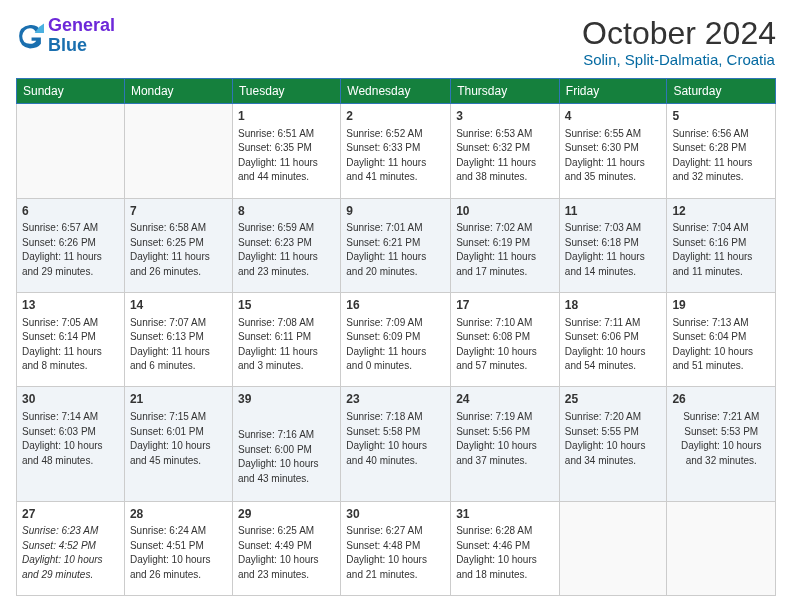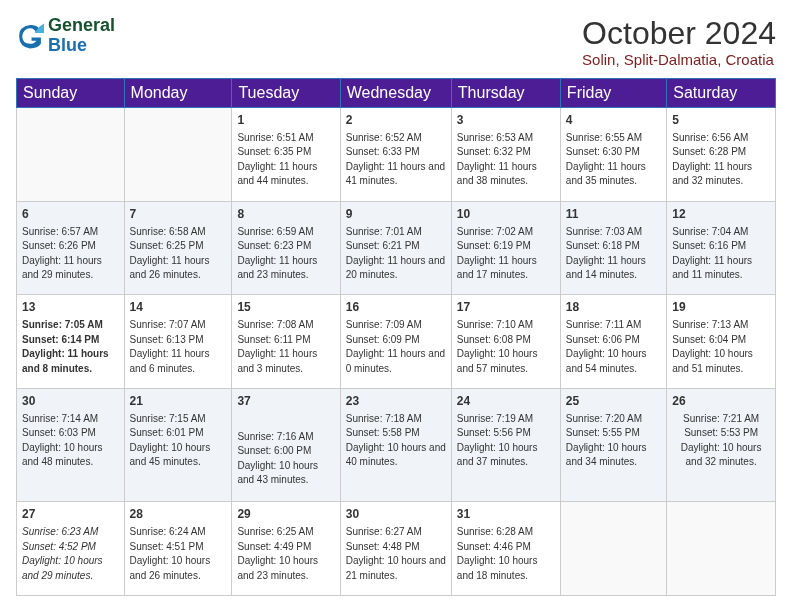--- a/index.html
+++ b/index.html
@@ -29,57 +29,57 @@
       gap: 4px;
     }
     .logo-text {
       display: flex;
       flex-direction: column;
       line-height: 1.1;
     }
     .logo-general {
       font-size: 18px;
       font-weight: bold;
-      color: #14532d;
+      color: #6d28d9;
     }
     .logo-blue {
       font-size: 18px;
       font-weight: bold;
       color: #1a6faf;
     }
     .logo-icon {
       width: 28px;
       height: 28px;
     }
     .title-block {
-      text-align: left;
+      text-align: center;
       margin-left: 45px;
     }
     .main-title {
       font-size: 32px;
       font-weight: normal;
       color: #333;
       line-height: 1.1;
     }
     .subtitle {
       font-size: 15px;
-      color: #7f1d1d;
+      color: #0369a1;
     }
     .calendar {
       flex: 1;
       border-collapse: collapse;
       width: 100%;
       font-size: 10.5px;
     }
     .calendar th {
-      background: #4c1d95;
+      background: #15803d;
       color: #fff;
       text-align: left;
       padding: 5px 6px;
-      font-size: 16px;
+      font-size: 12px;
       font-weight: normal;
       border: 1px solid #2e75b6;
     }
     .calendar td {
       vertical-align: top;
       padding: 4px 5px;
       border: 1px solid #ccc;
       width: 113px;
       min-height: 80px;
       color: #333;
@@ -214,21 +214,21 @@
           <td>
             <span class="day-number">12</span>
             <div class="day-info" style="white-space: pre-line;">Sunrise: 7:04 AM
 Sunset: 6:16 PM
 Daylight: 11 hours and 11 minutes.</div>
           </td>
         </tr>
         <tr>
           <td>
             <span class="day-number">13</span>
-            <div class="day-info" style="white-space: pre-line; font-weight: bold;">Sunrise: 7:05 AM
+            <div class="day-info" style="white-space: pre-line;">Sunrise: 7:05 AM
 Sunset: 6:14 PM
 Daylight: 11 hours and 8 minutes.</div>
           </td>
           <td>
             <span class="day-number">14</span>
             <div class="day-info" style="white-space: pre-line;">Sunrise: 7:07 AM
 Sunset: 6:13 PM
 Daylight: 11 hours and 6 minutes.</div>
           </td>
           <td>
@@ -269,21 +269,21 @@
 Sunset: 6:03 PM
 Daylight: 10 hours and 48 minutes.</div>
           </td>
           <td>
             <span class="day-number">21</span>
             <div class="day-info" style="white-space: pre-line;">Sunrise: 7:15 AM
 Sunset: 6:01 PM
 Daylight: 10 hours and 45 minutes.</div>
           </td>
           <td>
-            <span class="day-number">37</span>
+            <span class="day-number">39</span>
             <div class="day-info" style="white-space: pre-line; margin-top: 20px;">Sunrise: 7:16 AM
 Sunset: 6:00 PM
 Daylight: 10 hours and 43 minutes.</div>
           </td>
           <td>
             <span class="day-number">23</span>
             <div class="day-info" style="white-space: pre-line;">Sunrise: 7:18 AM
 Sunset: 5:58 PM
 Daylight: 10 hours and 40 minutes.</div>
           </td>

